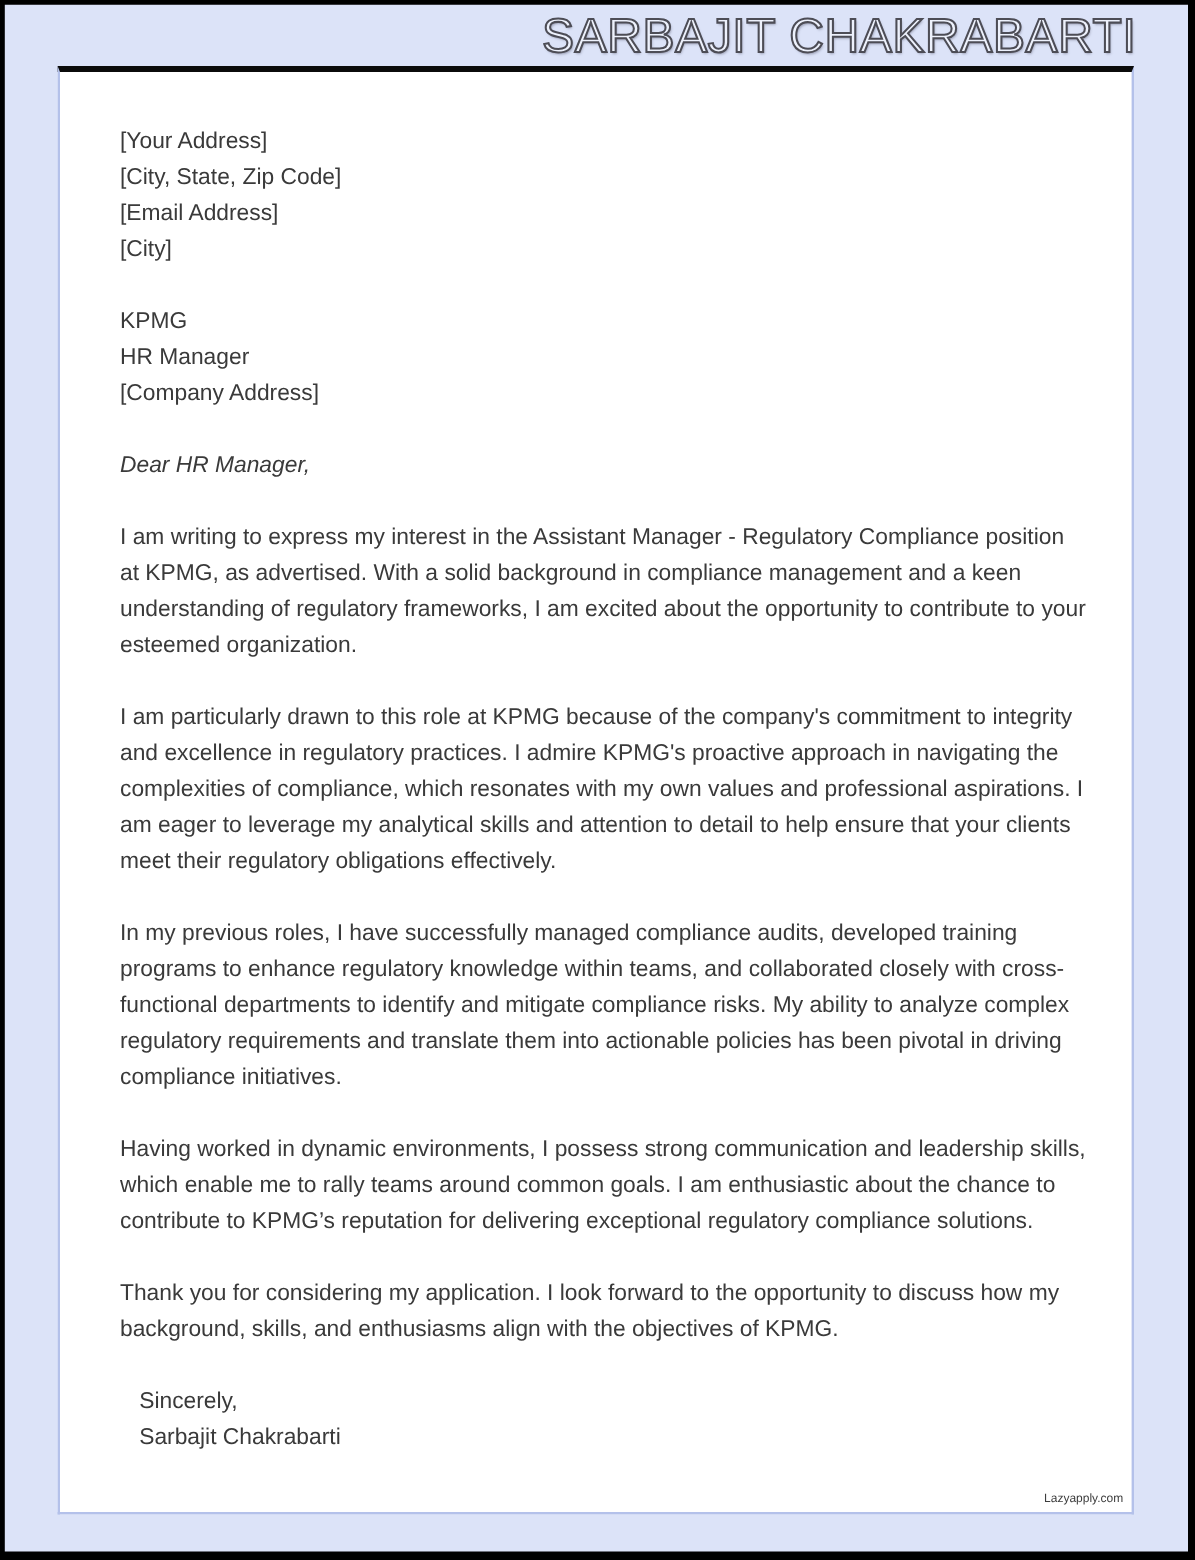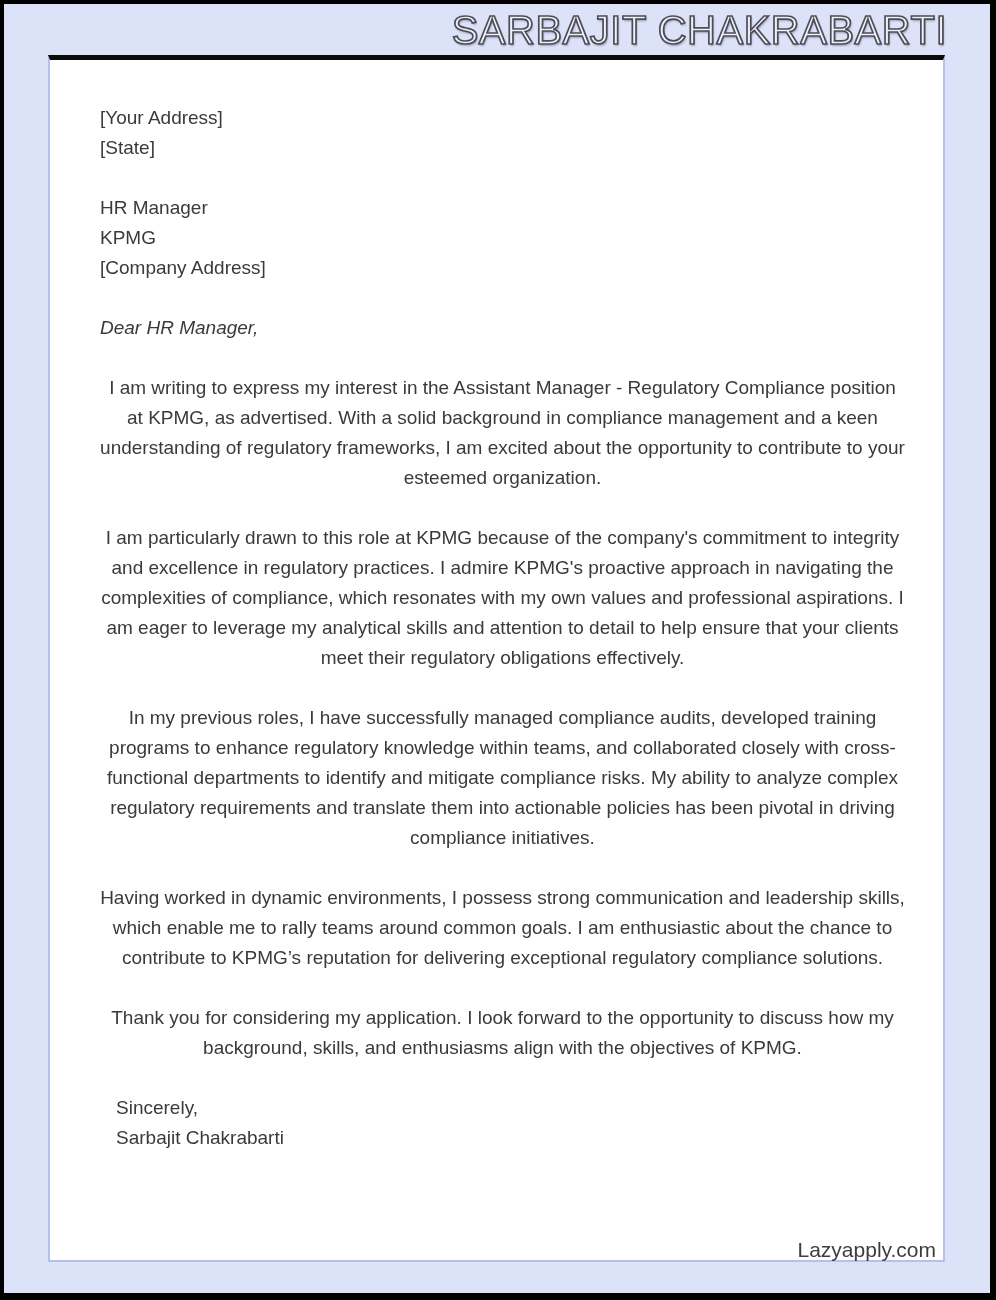--- a/index.html
+++ b/index.html
@@ -45,49 +45,51 @@
   .content {
     padding: 43px 40px 0 50px;
     width: 805px;
     box-sizing: content-box;
     font-size: 19px;
     line-height: 30px;
     color: var(--text, #3a3a3a);
   }
   .block { margin: 0 0 30px 0; }
   .line { margin: 0; }
-  .para { margin: 0 0 30px 0; text-align: center; }
+  .para { margin: 0 0 30px 0; }
   .salutation { margin: 0 0 30px 0; font-style: italic; }
   .closing-block { margin: 16px; }
   .watermark {
     position: absolute;
     right: 7px; bottom: 1px;
-    font-size: 21px;
+    font-size: 10px;
     line-height: 18px;
     color: var(--watermark_text, #3d3d3d);
   }
 </style>
 </head>
 <body>
 
 <div class="page">
 
   <h1 class="title">SARBAJIT CHAKRABARTI</h1>
 
   <div class="doc">
     <div class="content">
 
       <div class="block">
           <div class="line">[Your Address]</div>
-          <div class="line">[State]</div>
+          <div class="line">[City, State, Zip Code]</div>
+          <div class="line">[Email Address]</div>
+          <div class="line">[City]</div>
         </div>
 
       <div class="block">
+          <div class="line">KPMG</div>
           <div class="line">HR Manager</div>
-          <div class="line">KPMG</div>
           <div class="line">[Company Address]</div>
         </div>
 
       <div class="salutation">Dear HR Manager,</div>
 
       <div>
           <p class="para">I am writing to express my interest in the Assistant Manager - Regulatory Compliance position at KPMG, as advertised. With a solid background in compliance management and a keen understanding of regulatory frameworks, I am excited about the opportunity to contribute to your esteemed organization.</p>
           <p class="para">I am particularly drawn to this role at KPMG because of the company's commitment to integrity and excellence in regulatory practices. I admire KPMG's proactive approach in navigating the complexities of compliance, which resonates with my own values and professional aspirations. I am eager to leverage my analytical skills and attention to detail to help ensure that your clients meet their regulatory obligations effectively.</p>
           <p class="para">In my previous roles, I have successfully managed compliance audits, developed training programs to enhance regulatory knowledge within teams, and collaborated closely with cross-functional departments to identify and mitigate compliance risks. My ability to analyze complex regulatory requirements and translate them into actionable policies has been pivotal in driving compliance initiatives.</p>
           <p class="para">Having worked in dynamic environments, I possess strong communication and leadership skills, which enable me to rally teams around common goals. I am enthusiastic about the chance to contribute to KPMG’s reputation for delivering exceptional regulatory compliance solutions.</p>

